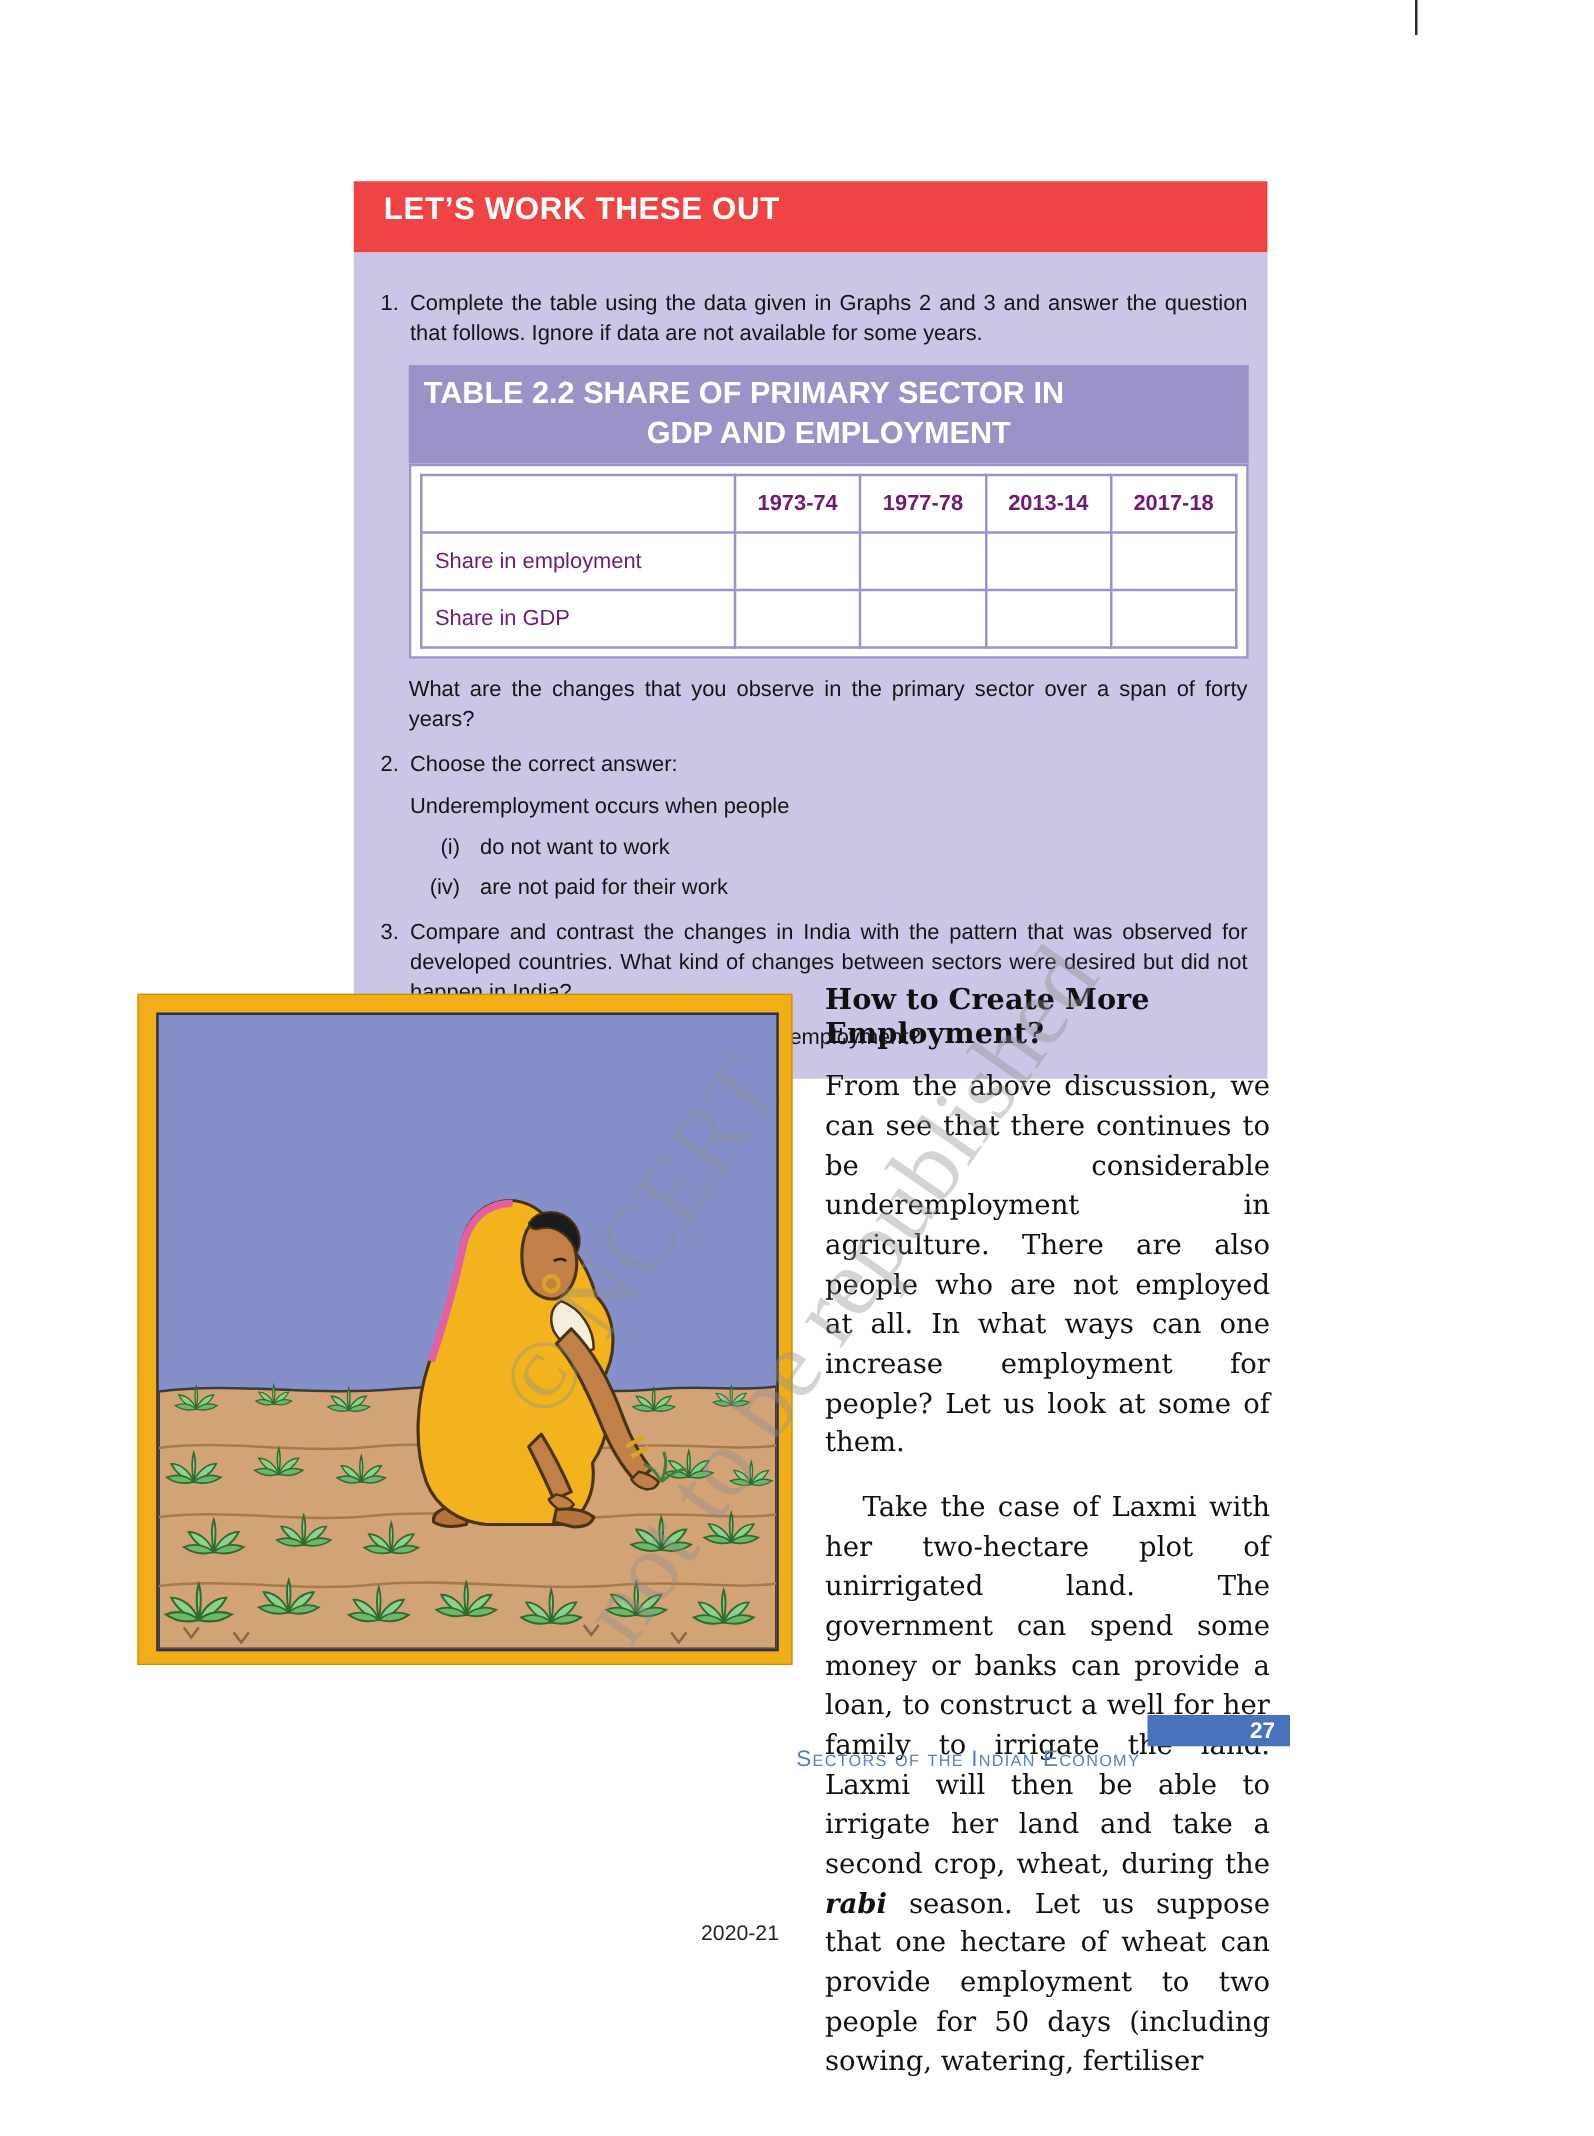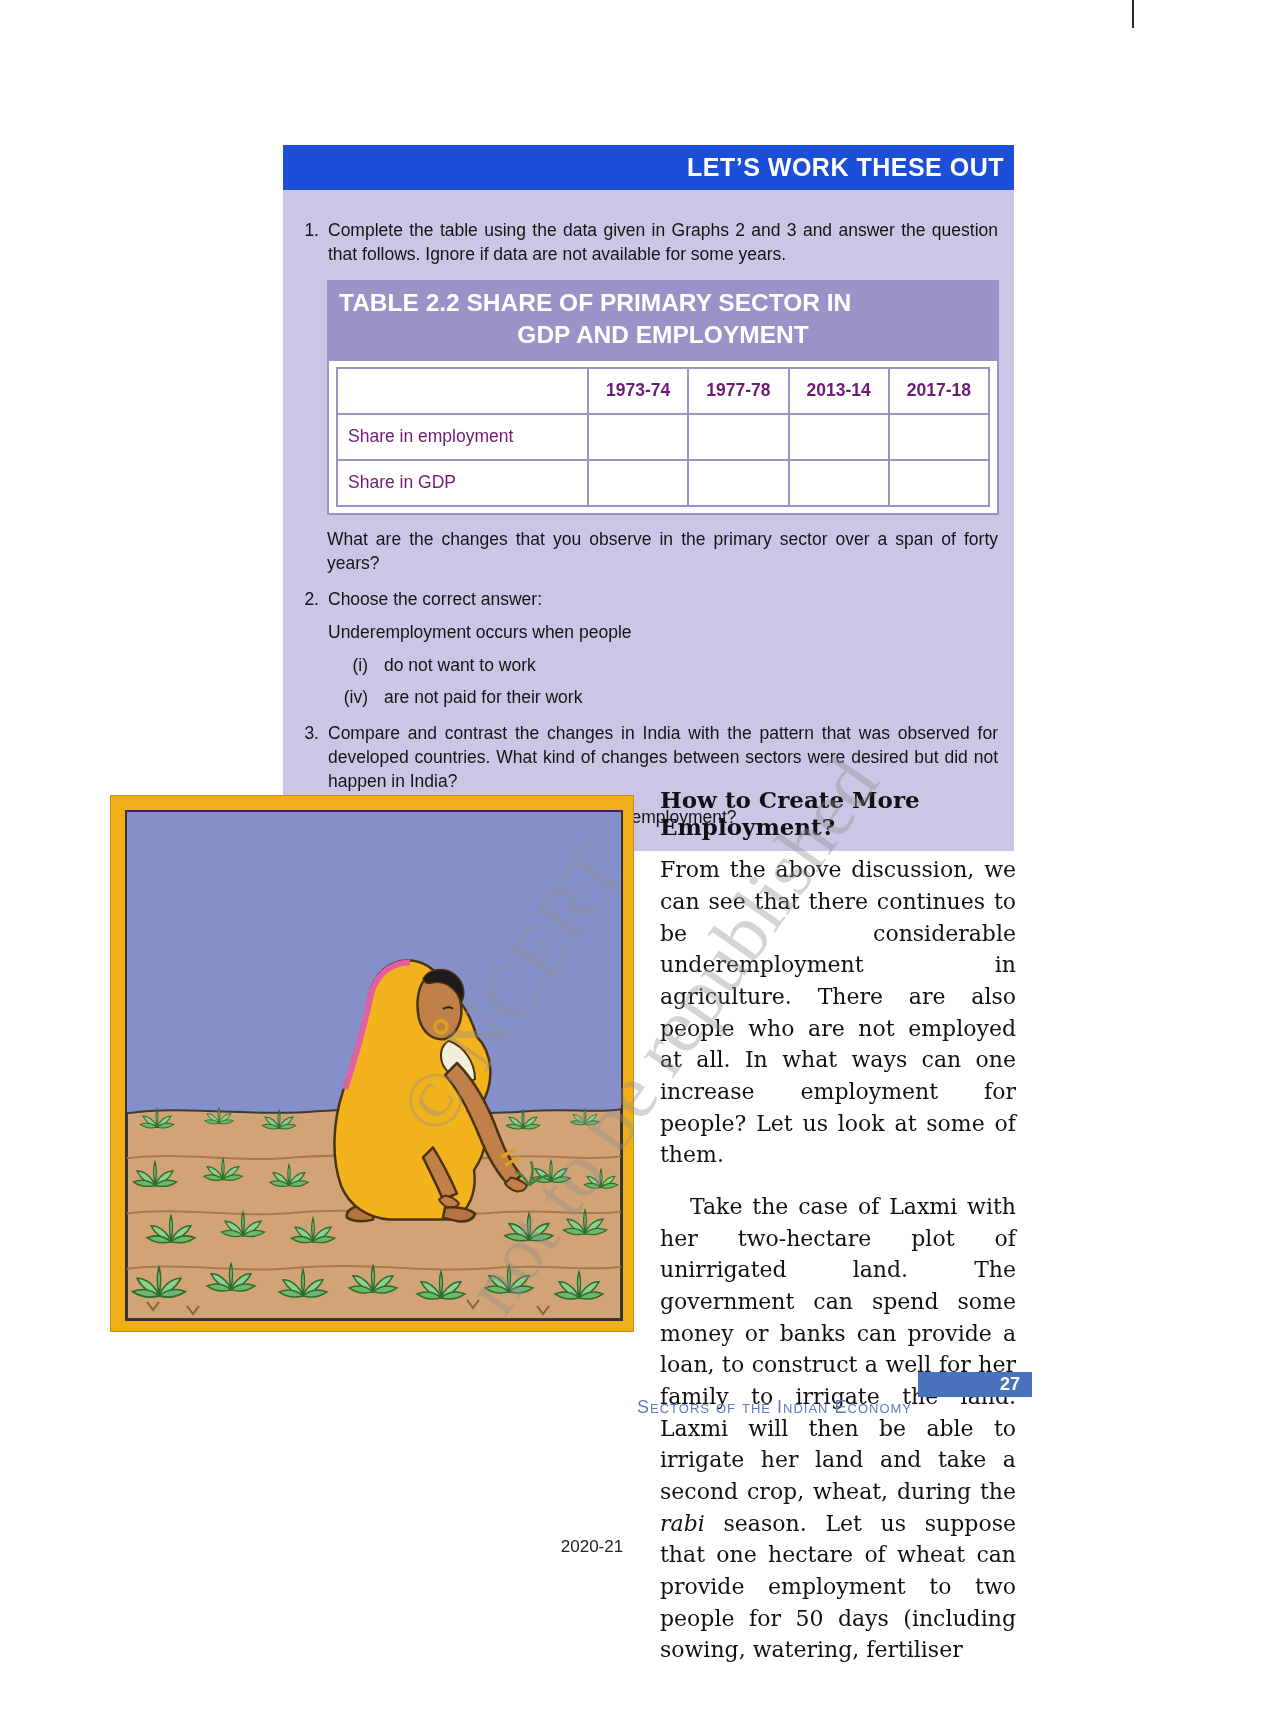--- a/index.html
+++ b/index.html
@@ -5,22 +5,22 @@
   html,body { margin:0; padding:0; background:#ffffff; }
   .page {
     position:relative; width:1275px; height:1709px; background:#ffffff;
     font-family:"Liberation Sans", sans-serif; overflow:hidden;
   }
   .corner-tick { position:absolute; left:1132px; top:0; width:2px; height:28px; background:#2a2a2a; }
 
   
   .ws { position:absolute; left:283px; top:145px; width:731px; }
   .ws-header {
-    background:#1d4ed8; color:#ffffff; font-weight:bold; font-size:25px;
-    letter-spacing:0.5px; padding:8px 10px 8px 24px;text-align:right;
+    background:#ef4444; color:#ffffff; font-weight:bold; font-size:25px;
+    letter-spacing:0.5px; padding:8px 10px 20px 24px;
   }
   .ws-body { background:#ccc6e6; padding:16px 16px 22px 10px; color:#141414; }
   .q { display:flex; margin-top:12px; font-size:17.5px; line-height:1.38; }
   .q-num { flex:none; width:26px; text-align:right; margin-right:9px; }
   .q-text { flex:1; text-align:justify; }
   .q-stem { margin-top:9px; }
   .options { margin-top:2px; }
   .option { display:flex; margin-top:8px; }
   .opt-label { flex:none; width:40px; text-align:right; margin-right:16px; }
 
@@ -53,21 +53,21 @@
   .col-heading {
     font-family:"DejaVu Serif", serif; font-weight:bold; font-size:23px;
     line-height:1.18; margin:0 0 14px 0;
   }
   .col-heading span { display:block; }
   .column p {
     font-family:"DejaVu Serif", serif; font-size:22px; line-height:1.44;
     text-align:justify; margin:0 0 20px 0;
   }
   .column p.indent { text-indent:30px; }
-  .italic { font-style:italic; }
+  .italic { font-style:italic;font-weight:bold; }
 
   
   .footer { position:absolute; top:1350px; left:0; width:1032px; display:flex; justify-content:flex-end; align-items:center; }
   .footer-title {
     font-variant:small-caps; font-weight:normal; font-size:18px; letter-spacing:1px;
     color:#5b7ec2;
     margin-top:47px;
   }
   .page-bar {
     width:114px; height:25px; background:#4a72bc; margin-left:6px;

